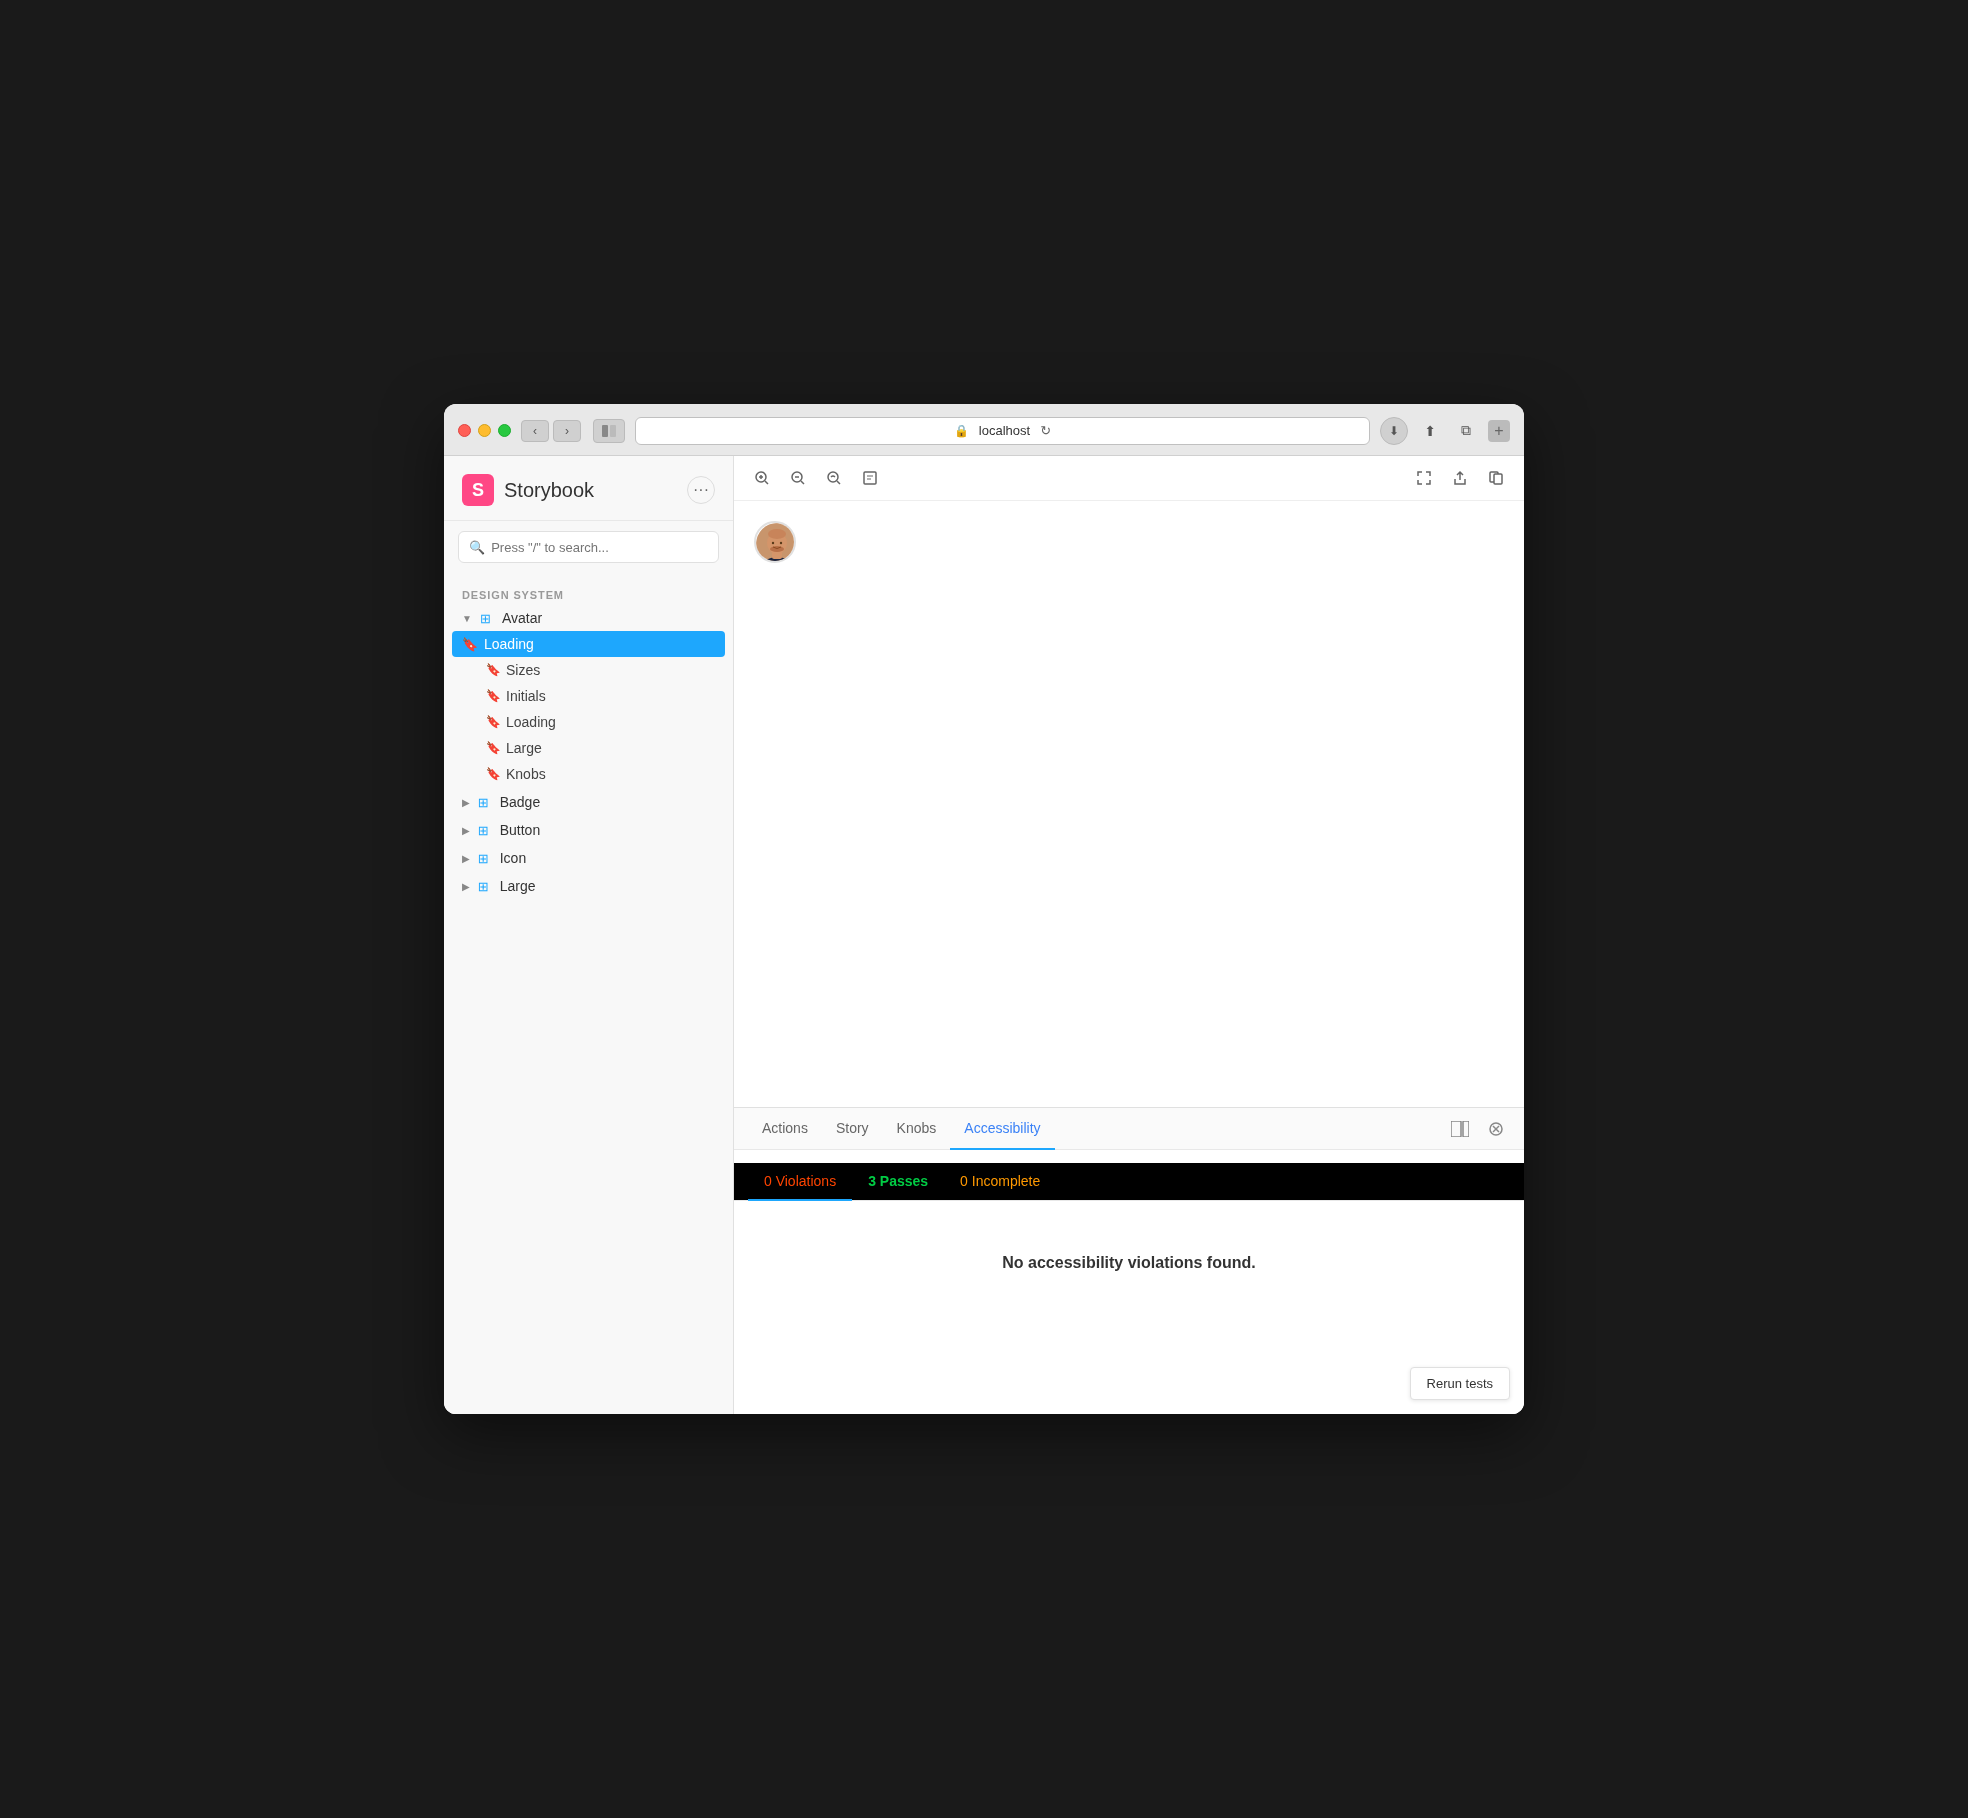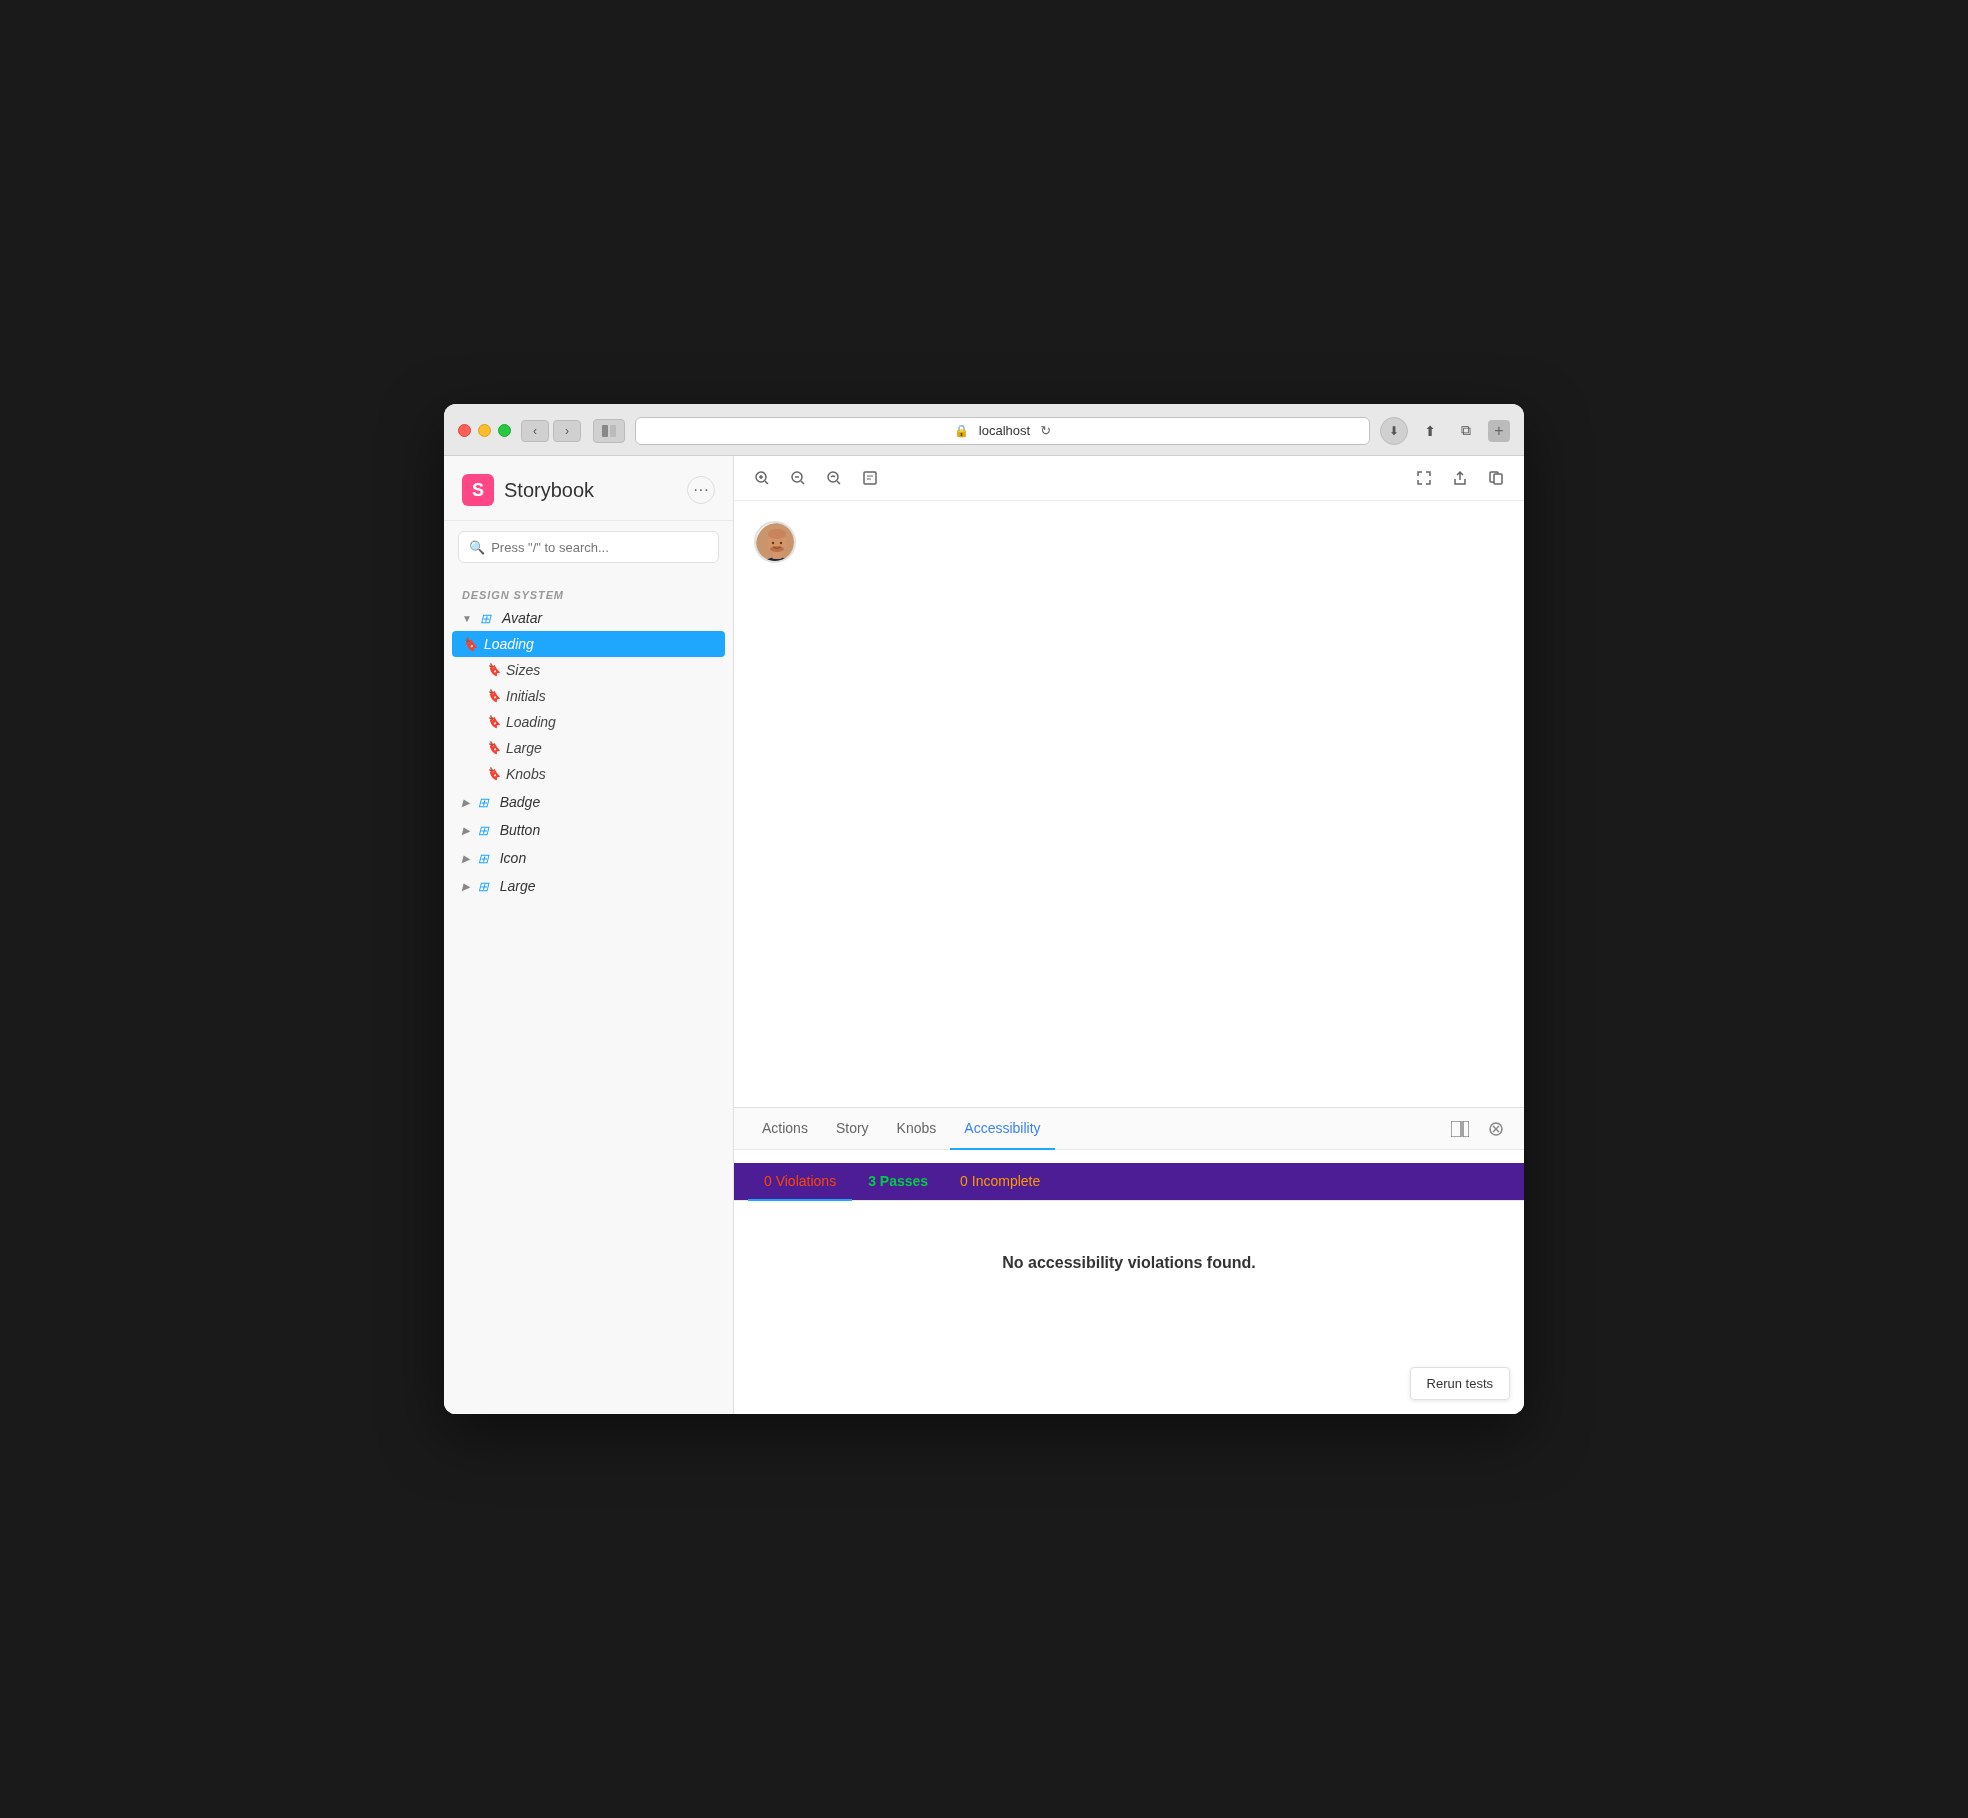--- a/index.html
+++ b/index.html
@@ -222,21 +222,20 @@
       outline: none;
       background: transparent;
       font-size: 13px;
       color: #999;
       flex: 1;
     }
     .sidebar-content {
       flex: 1;
       overflow-y: auto;
       padding: 10px 0;
-      font-style: italic;
     }
     .section-label {
       font-size: 11px;
       font-weight: 600;
       color: #999;
       letter-spacing: 0.08em;
       padding: 6px 18px 4px;
       text-transform: uppercase;
     }
     .nav-group {
@@ -379,21 +378,21 @@
       display: flex;
       align-items: center;
       justify-content: center;
     }
     
     .violations-tabs {
       display: flex;
       gap: 0;
       padding: 0 14px;
       border-bottom: 1px solid #e8e8e8;
-      background: #4c1d95;
+      background: #000000;
     }
     .violation-tab {
       padding: 10px 16px;
       font-size: 14px;
       cursor: pointer;
       border-bottom: 2px solid transparent;
       margin-bottom: -1px;
       font-weight: 500;
     }
     .violation-tab.violations {

